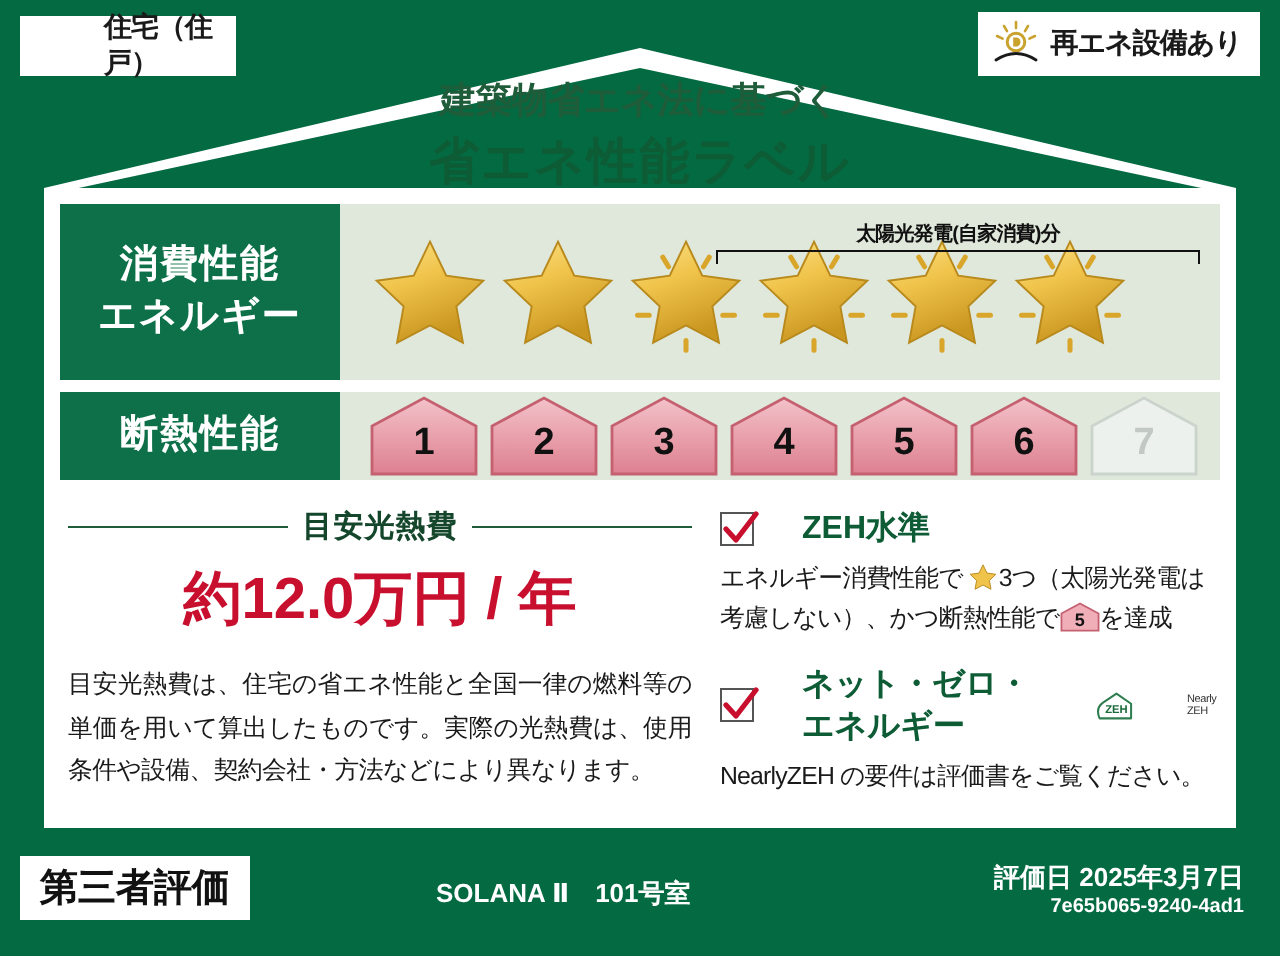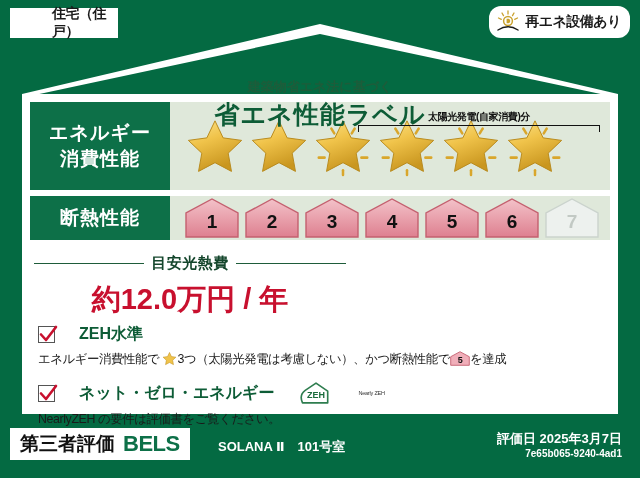--- a/index.html
+++ b/index.html
@@ -26,21 +26,20 @@
   }
 
   
   #renew-tag {
     position: absolute; right: 10px; top: 6px;
     height: 32px; padding: 0 9px 0 6px;
     background: #ffffff;
     display: flex; align-items: center; gap: 4px;
     font-size: 14px; font-weight: bold; color: #1a1a1a;
     letter-spacing: -0.5px;
-    border-radius: 12px;
   }
   #renew-tag .sun-ico { width: 26px; height: 24px; display:block; }
 
   
   .roof {
     position: absolute; left: 22px; top: 24px;
     width: 596px; height: 70px;
     background: #ffffff;
     clip-path: polygon(0% 100%, 50% 0%, 100% 100%);
   }
@@ -50,21 +49,21 @@
     background: #046A42;
     clip-path: polygon(0% 100%, 50% 0%, 100% 100%);
   }
 
   
   #title-block {
     position: absolute; left: 0; top: 38px; width: 640px;
     text-align: center; z-index: 5;
   }
   #title-sub {
-    font-size: 13px; font-weight: bold; color: #1e5c3a; letter-spacing: 0px; margin-top: 40px;
+    font-size: 18px; font-weight: bold; color: #1e5c3a; letter-spacing: 0px;
   }
   #title-main {
     font-size: 25px; font-weight: bold; color: #0d5c36;
     letter-spacing: 1px; margin-top: 2px;
   }
 
   
   #card {
     position: absolute; left: 22px; top: 94px;
     width: 596px; height: 320px;
@@ -119,21 +118,21 @@
   .house-badge svg { position: absolute; inset: 0; width: 56px; height: 42px; }
   .house-badge .hb-num {
     position: absolute; inset: 0;
     display: flex; align-items: center; justify-content: center;
     font-size: 19px; font-weight: bold; color: #111;
     padding-top: 7px;
   }
   .house-badge.off .hb-num { color: #c2c9c4; }
 
   
-  #lower { display: flex; margin-top: 10px; flex-direction: column; }
+  #lower { display: flex; margin-top: 10px; }
   #lower-left { width: 322px; padding: 0 6px 0 4px; }
   #lower-right { flex: 1; padding-left: 8px; padding-top: 4px; }
 
   
   #cost-head {
     display: flex; align-items: center; gap: 7px;
     margin-top: 4px;
   }
   #cost-head .rule { flex: 1; height: 1.5px; background: #1e5c3a; }
   #cost-head .ch-text {
@@ -245,22 +244,22 @@
 
   <div id="title-block">
     <div id="title-sub">建築物省エネ法に基づく</div>
     <div id="title-main">省エネ性能ラベル</div>
   </div>
 
   <div id="card">
 
     <div class="perf-row" id="energy-row">
       <div class="perf-label">
+        <span>消費性能</span>
         <span>エネルギー</span>
-        <span>消費性能</span>
       </div>
       <div id="energy-value">
 
         <div id="solar-bracket">
           <div class="sb-text">太陽光発電(自家消費)分</div>
           <div class="sb-line"></div>
         </div>
 
         <span class="star-ico">
           <svg viewBox="0 0 64 64" xmlns="http://www.w3.org/2000/svg">
@@ -398,20 +397,21 @@
 
     <div id="lower">
 
       <div id="lower-left">
         <div id="cost-head">
           <span class="rule"></span>
           <span class="ch-text">目安光熱費</span>
           <span class="rule"></span>
         </div>
         <div id="cost-amount">約12.0万円 / 年</div>
+        <div id="cost-note">目安光熱費は、住宅の省エネ性能と全国一律の燃料等の単価を用いて算出したものです。実際の光熱費は、使用条件や設備、契約会社・方法などにより異なります。</div>
       </div>
 
       <div id="lower-right">
 
         <div>
           <div class="check-item">
             <span class="check-box">
               <svg viewBox="0 0 20 20" xmlns="http://www.w3.org/2000/svg">
                 <path d="M3 10.5 L8 16 L18 3" fill="none" stroke="#C8102E" stroke-width="2.6" stroke-linecap="round" stroke-linejoin="round"></path>
               </svg>
@@ -448,21 +448,20 @@
           <div class="check-desc">NearlyZEH の要件は評価書をご覧ください。</div>
         </div>
 
       </div>
     </div>
   </div>
 
   <div id="footer">
     <div id="bels-tag">
       <span class="t3">第三者評価</span>
-      <span class="bels">BELS</span>
     </div>
     <div id="bels-building">SOLANA Ⅱ　101号室</div>
     <div id="eval-date">
       <span>評価日</span>
       <span>2025年3月7日</span>
     </div>
     <div id="eval-id">7e65b065-9240-4ad1</div>
   </div>
 
 </div>

